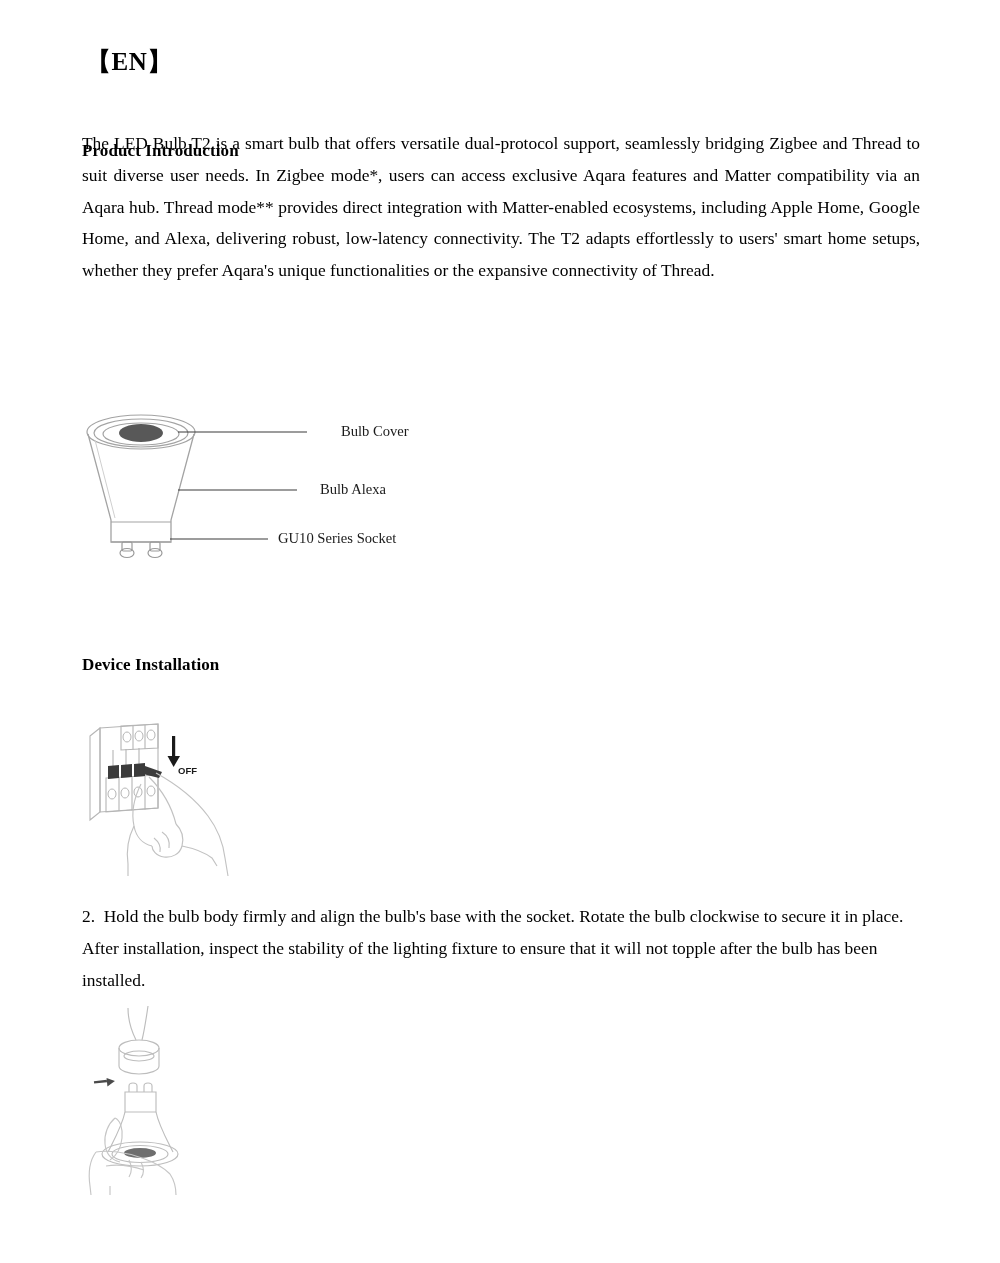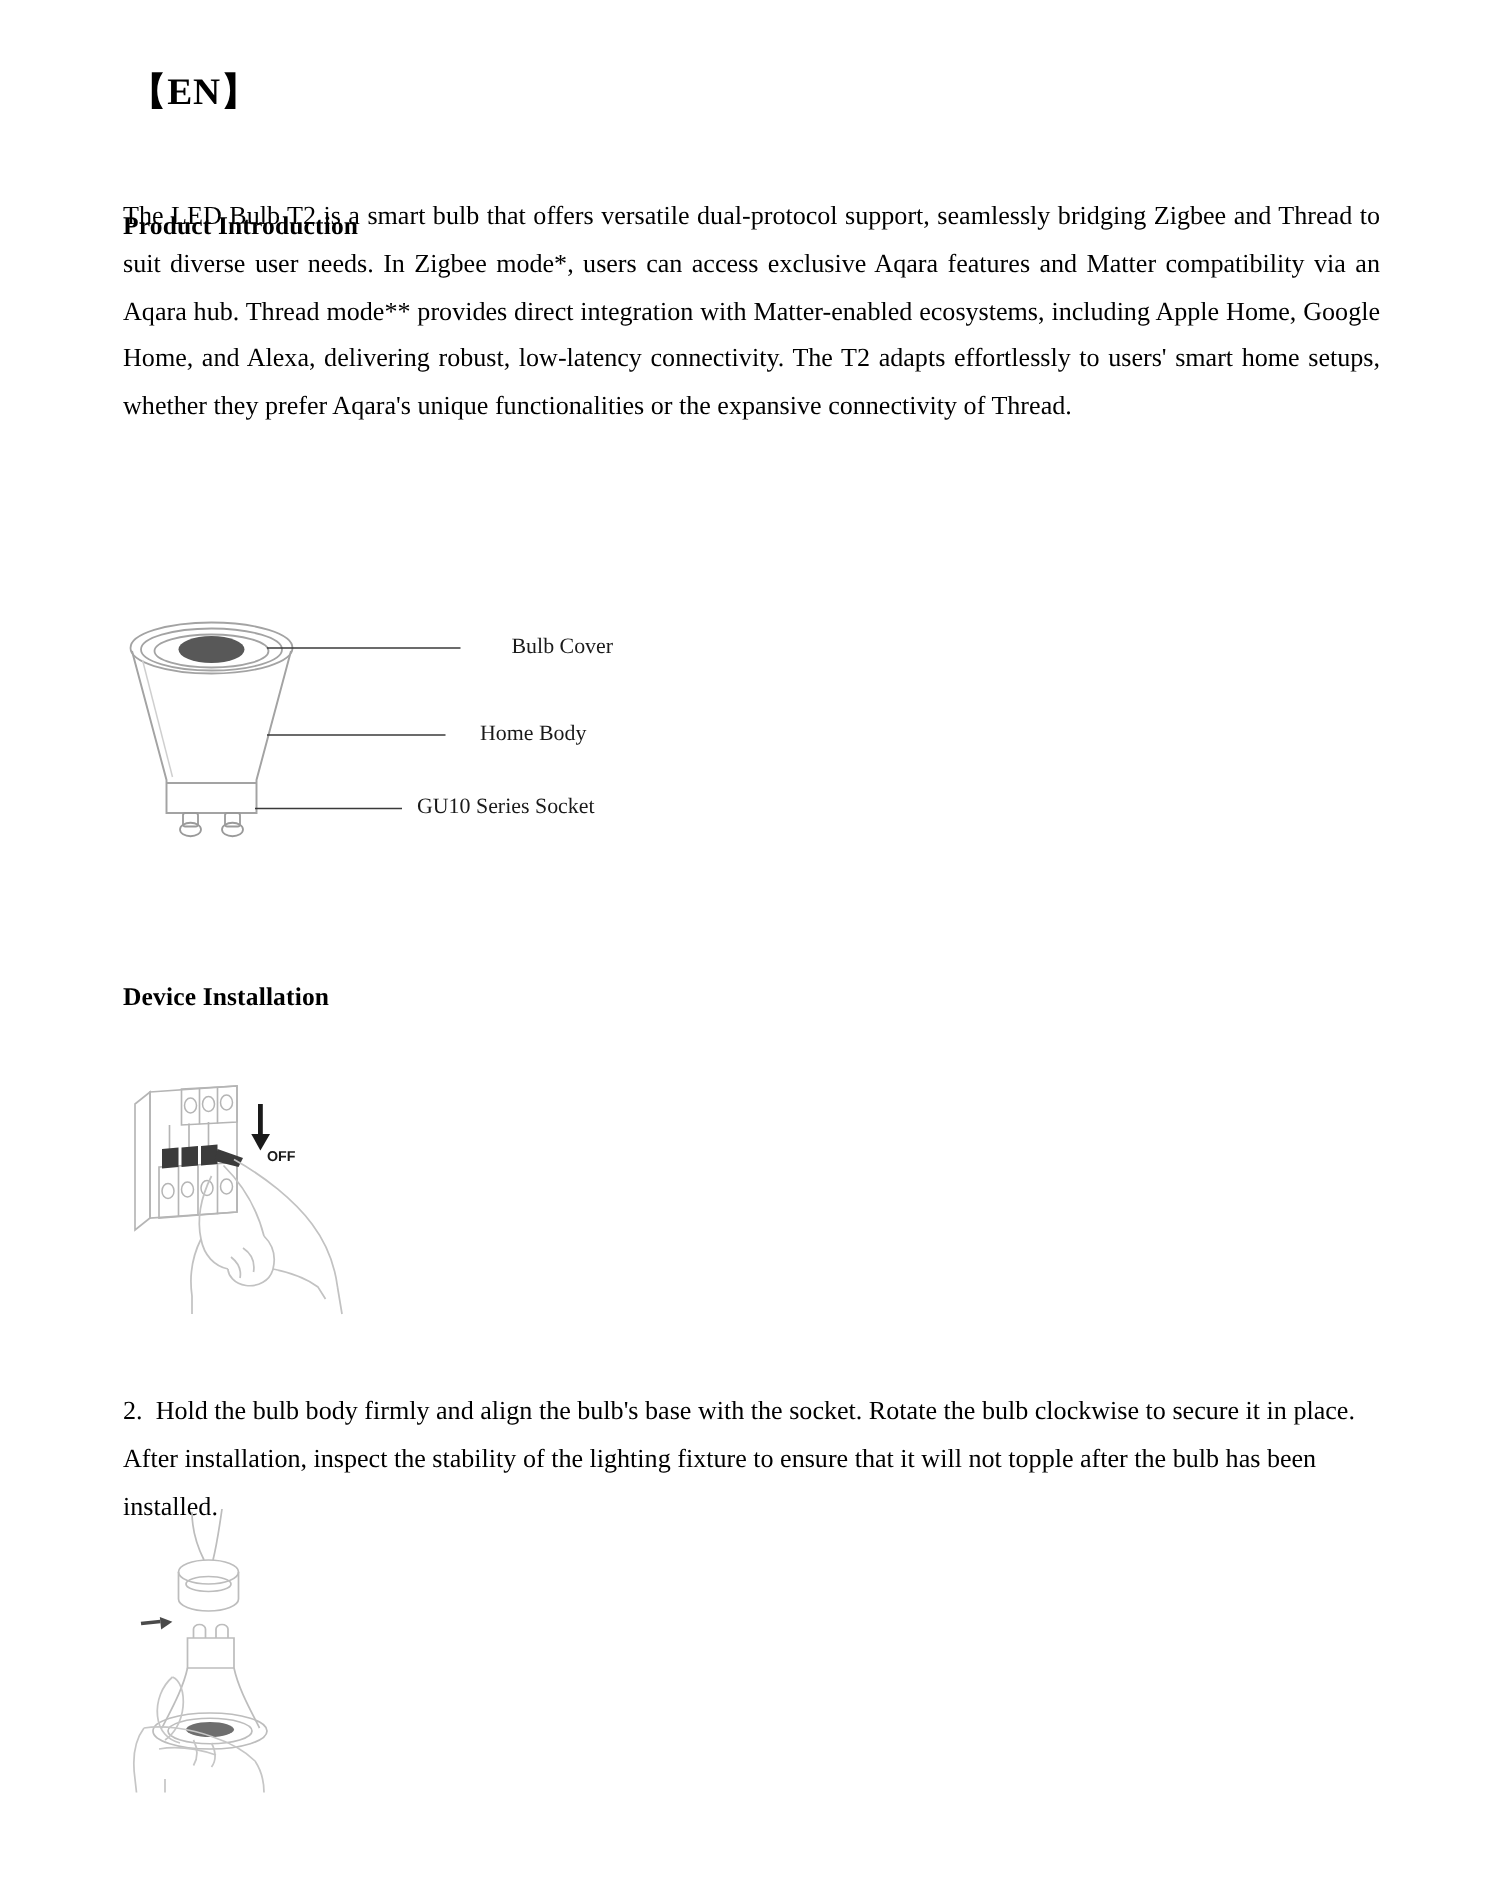--- a/index.html
+++ b/index.html
@@ -61,21 +61,21 @@
     font-size: 16.4px;
     line-height: 27.6px;
     text-align: justify;
     text-justify: inter-word;
   }
   #footnote-block .fn-line { display: block; }
   #footnote-block .fn-wrap { text-align: justify; }
   .nonbold { font-weight: normal; }
 
   #step1-para { top: 641px; }
-  #step2-para { top: 901px; margin-top: 24px; }
+  #step2-para { top: 901px; }
   .step-num { }
 
   
   .figure {
     position: absolute;
   }
   #fig-bulb-callouts { left: 78px; top: 400px; width: 420px; height: 175px; }
   #fig-breaker      { left: 86px; top: 716px; width: 170px; height: 160px; }
   #fig-install      { left: 84px; top: 1000px; width: 140px; height: 195px; }
 
@@ -131,21 +131,21 @@
         <rect x="72" y="142" width="10" height="9" rx="1.5"></rect>
         <ellipse cx="77" cy="153" rx="7" ry="4.5"></ellipse>
       </g>
 
       <line x1="100" y1="32" x2="229" y2="32" stroke="#3a3a3a" stroke-width="1.1"></line>
       <line x1="100" y1="90" x2="219" y2="90" stroke="#3a3a3a" stroke-width="1.1"></line>
       <line x1="92" y1="139" x2="190" y2="139" stroke="#3a3a3a" stroke-width="1.1"></line>
     </svg>
 
     <div class="callout-label" id="label-cover">Bulb Cover</div>
-    <div class="callout-label" id="label-body">Home Body</div>
+    <div class="callout-label" id="label-body">Bulb Alexa</div>
     <div class="callout-label" id="label-socket">GU10 Series Socket</div>
   </div>
 
   <div class="sec-title" id="title-install">Device Installation</div>
 
 
   <div class="figure" id="fig-breaker">
     <svg width="170" height="160" viewBox="0 0 170 160">
       <g stroke="#b5b5b5" stroke-width="1.1" fill="none">
 

